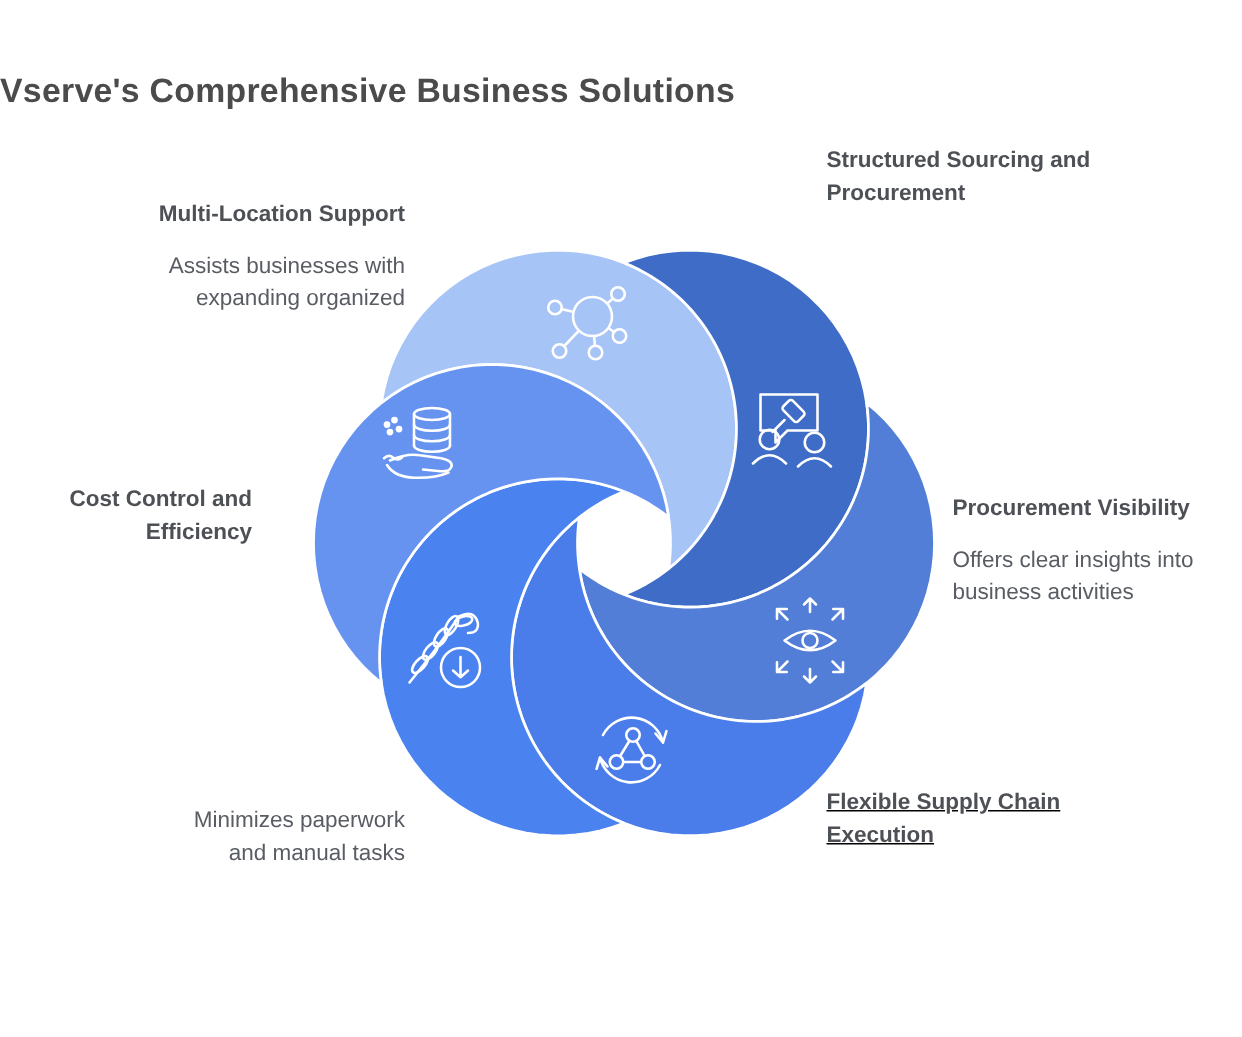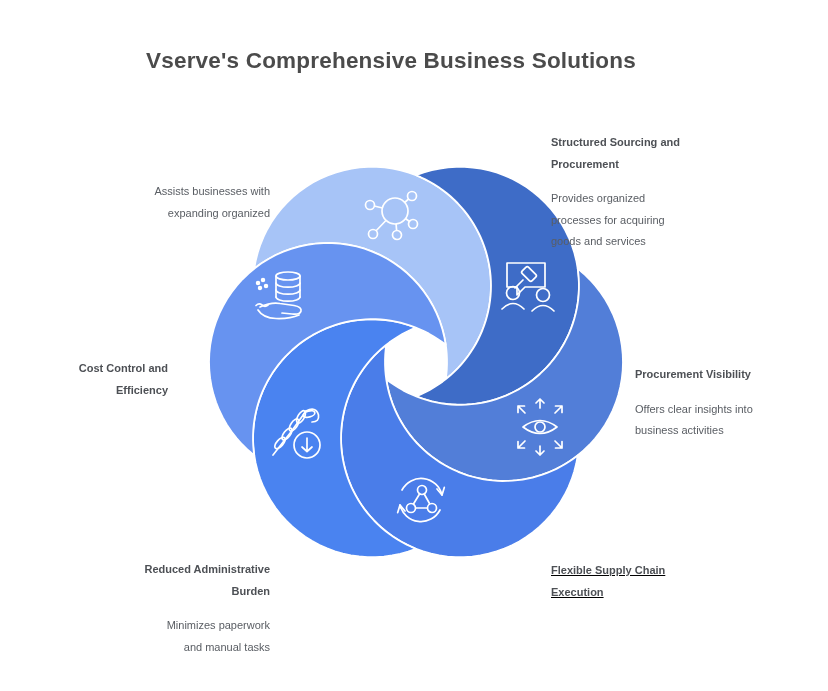--- a/index.html
+++ b/index.html
@@ -2,25 +2,25 @@
 <html><head>
 <meta charset="utf-8">
 <style>
   html,body{margin:0;padding:0;background:#ffffff;}
   .canvas{
     position:relative;width:828px;height:691px;background:#ffffff;
     font-family:"Liberation Sans",sans-serif;overflow:hidden;
   }
   .title{
     position:absolute;top:48px;left:0;right:46px;margin:0;
-    text-align:center;font-size:22.5px;font-weight:700;color:#4b4b4b;
+    font-size:22.5px;font-weight:700;color:#4b4b4b;
     letter-spacing:.2px;
   }
   #pinwheel{position:absolute;left:0;top:0;}
-  .label{position:absolute;font-size:11px;line-height:21.5px;white-space:pre;margin-top:36px;}
+  .label{position:absolute;font-size:15px;line-height:21.5px;white-space:pre;}
   .label.align-right{text-align:right;}
   .label-heading{font-weight:700;color:#4d5055;}
   .label-desc{margin-top:13px;font-weight:400;color:#595d63;}
 </style>
 </head>
 <body>
 
 <div class="canvas">
   <h1 class="title">Vserve's Comprehensive Business Solutions</h1>
   <svg id="pinwheel" width="828" height="691" viewBox="0 0 828 691">
@@ -94,29 +94,26 @@
         <path d="M -25,17 Q -14,12 -5,13.5 L 9,15.5 Q 17,17 16,21 Q 15,25 7,24 L -3,23"></path>
         <path d="M -27,20 Q -22,28 -9,28.5 Q 5,29 14,25"></path>
         <path d="M -29,15.5 Q -26,12.5 -23,15 Q -20,17.5 -17,15"></path>
         <circle cx="-27" cy="-7" r="1.4" fill="#ffffff"></circle>
         <circle cx="-22" cy="-10" r="1.4" fill="#ffffff"></circle>
         <circle cx="-25" cy="-2" r="1.4" fill="#ffffff"></circle>
         <circle cx="-19" cy="-4" r="1.4" fill="#ffffff"></circle>
       </g>
     </svg>
   <div id="labels">
-      <div class="label align-right" style="top: 132px; right: 558px;"><div class="label-desc">Assists businesses with
+      <div class="label align-right" style="top: 132px; right: 558px;"><div class="label-heading">Multi-Location Support</div><div class="label-desc">Assists businesses with
 expanding organized</div></div>
       <div class="label align-left" style="top: 96px; left: 551px;"><div class="label-heading">Structured Sourcing and
-Procurement</div><div class="label-desc">Provides organized
-processes for acquiring
-goods and services</div></div>
+Procurement</div></div>
       <div class="label align-left" style="top: 328px; left: 635px;"><div class="label-heading">Procurement Visibility</div><div class="label-desc">Offers clear insights into
 business activities</div></div>
       <div class="label align-left" style="top: 524px; left: 551px; text-decoration: underline;"><div class="label-heading">Flexible Supply Chain
 Execution</div></div>
-      <div class="label align-right" style="top: 523px; right: 558px;"><div class="label-heading">Reduced Administrative
-Burden</div><div class="label-desc">Minimizes paperwork
+      <div class="label align-right" style="top: 523px; right: 558px;"><div class="label-desc">Minimizes paperwork
 and manual tasks</div></div>
       <div class="label align-right" style="top: 322px; right: 660px;"><div class="label-heading">Cost Control and
 Efficiency</div></div>
     </div>
 </div>
 
 </body></html>

